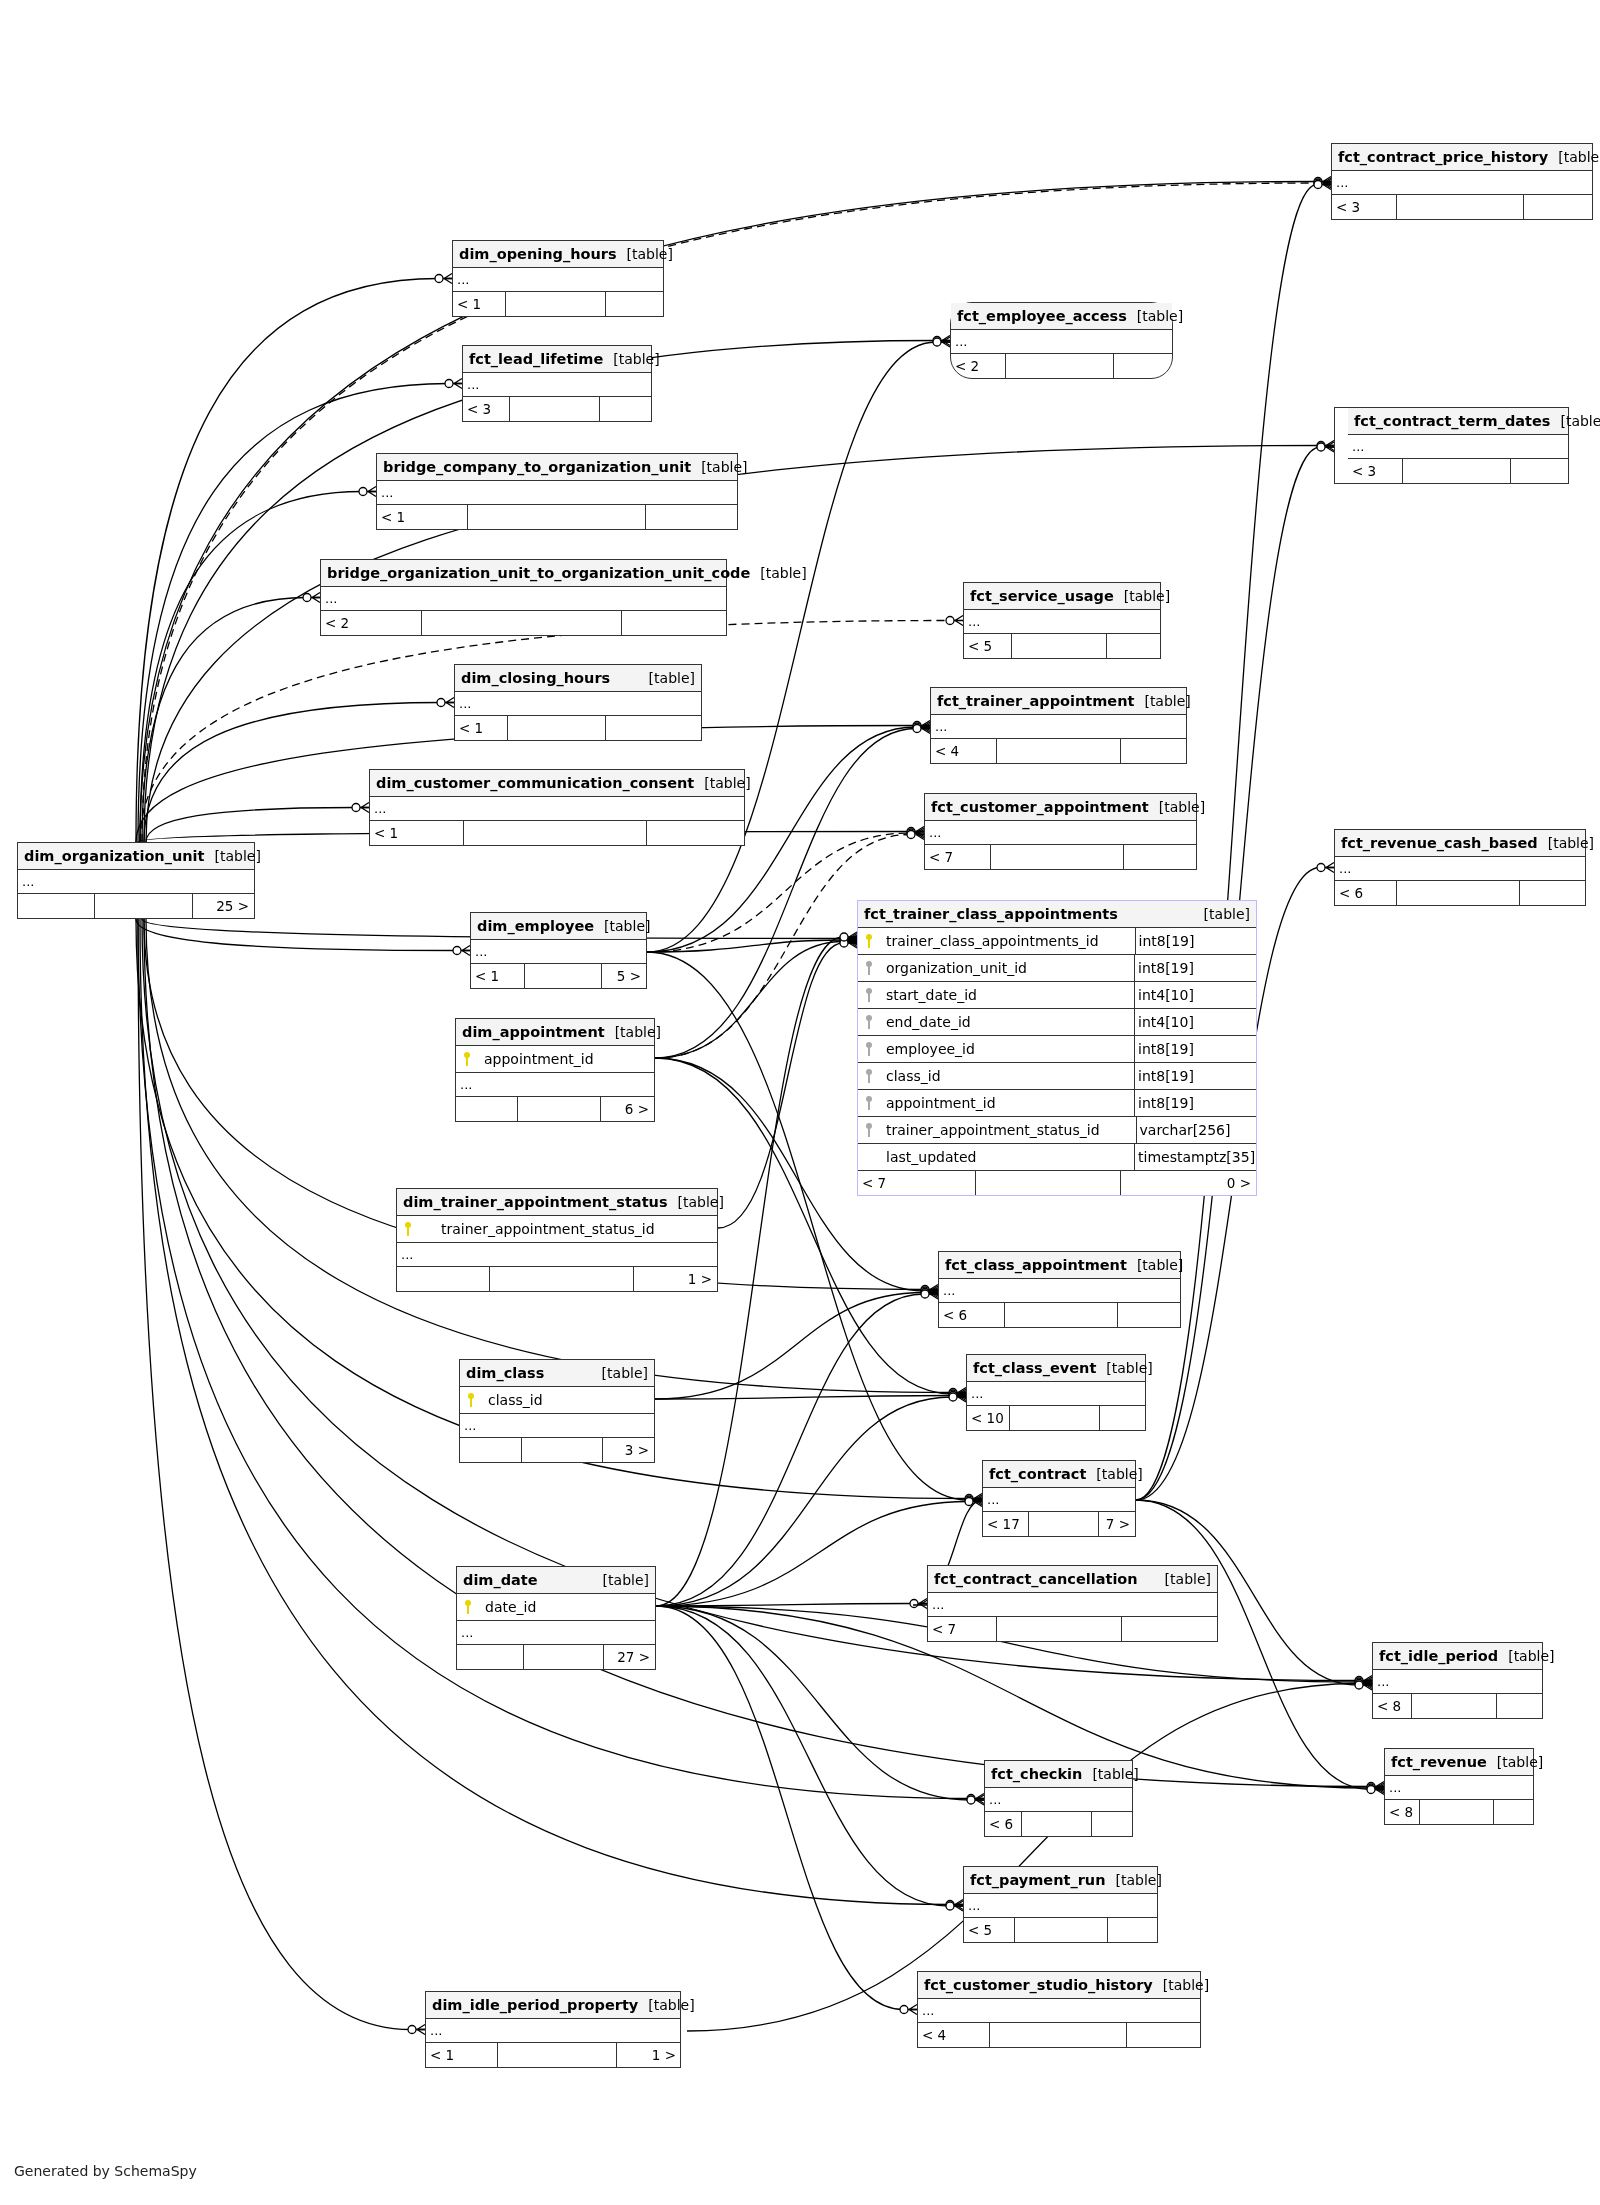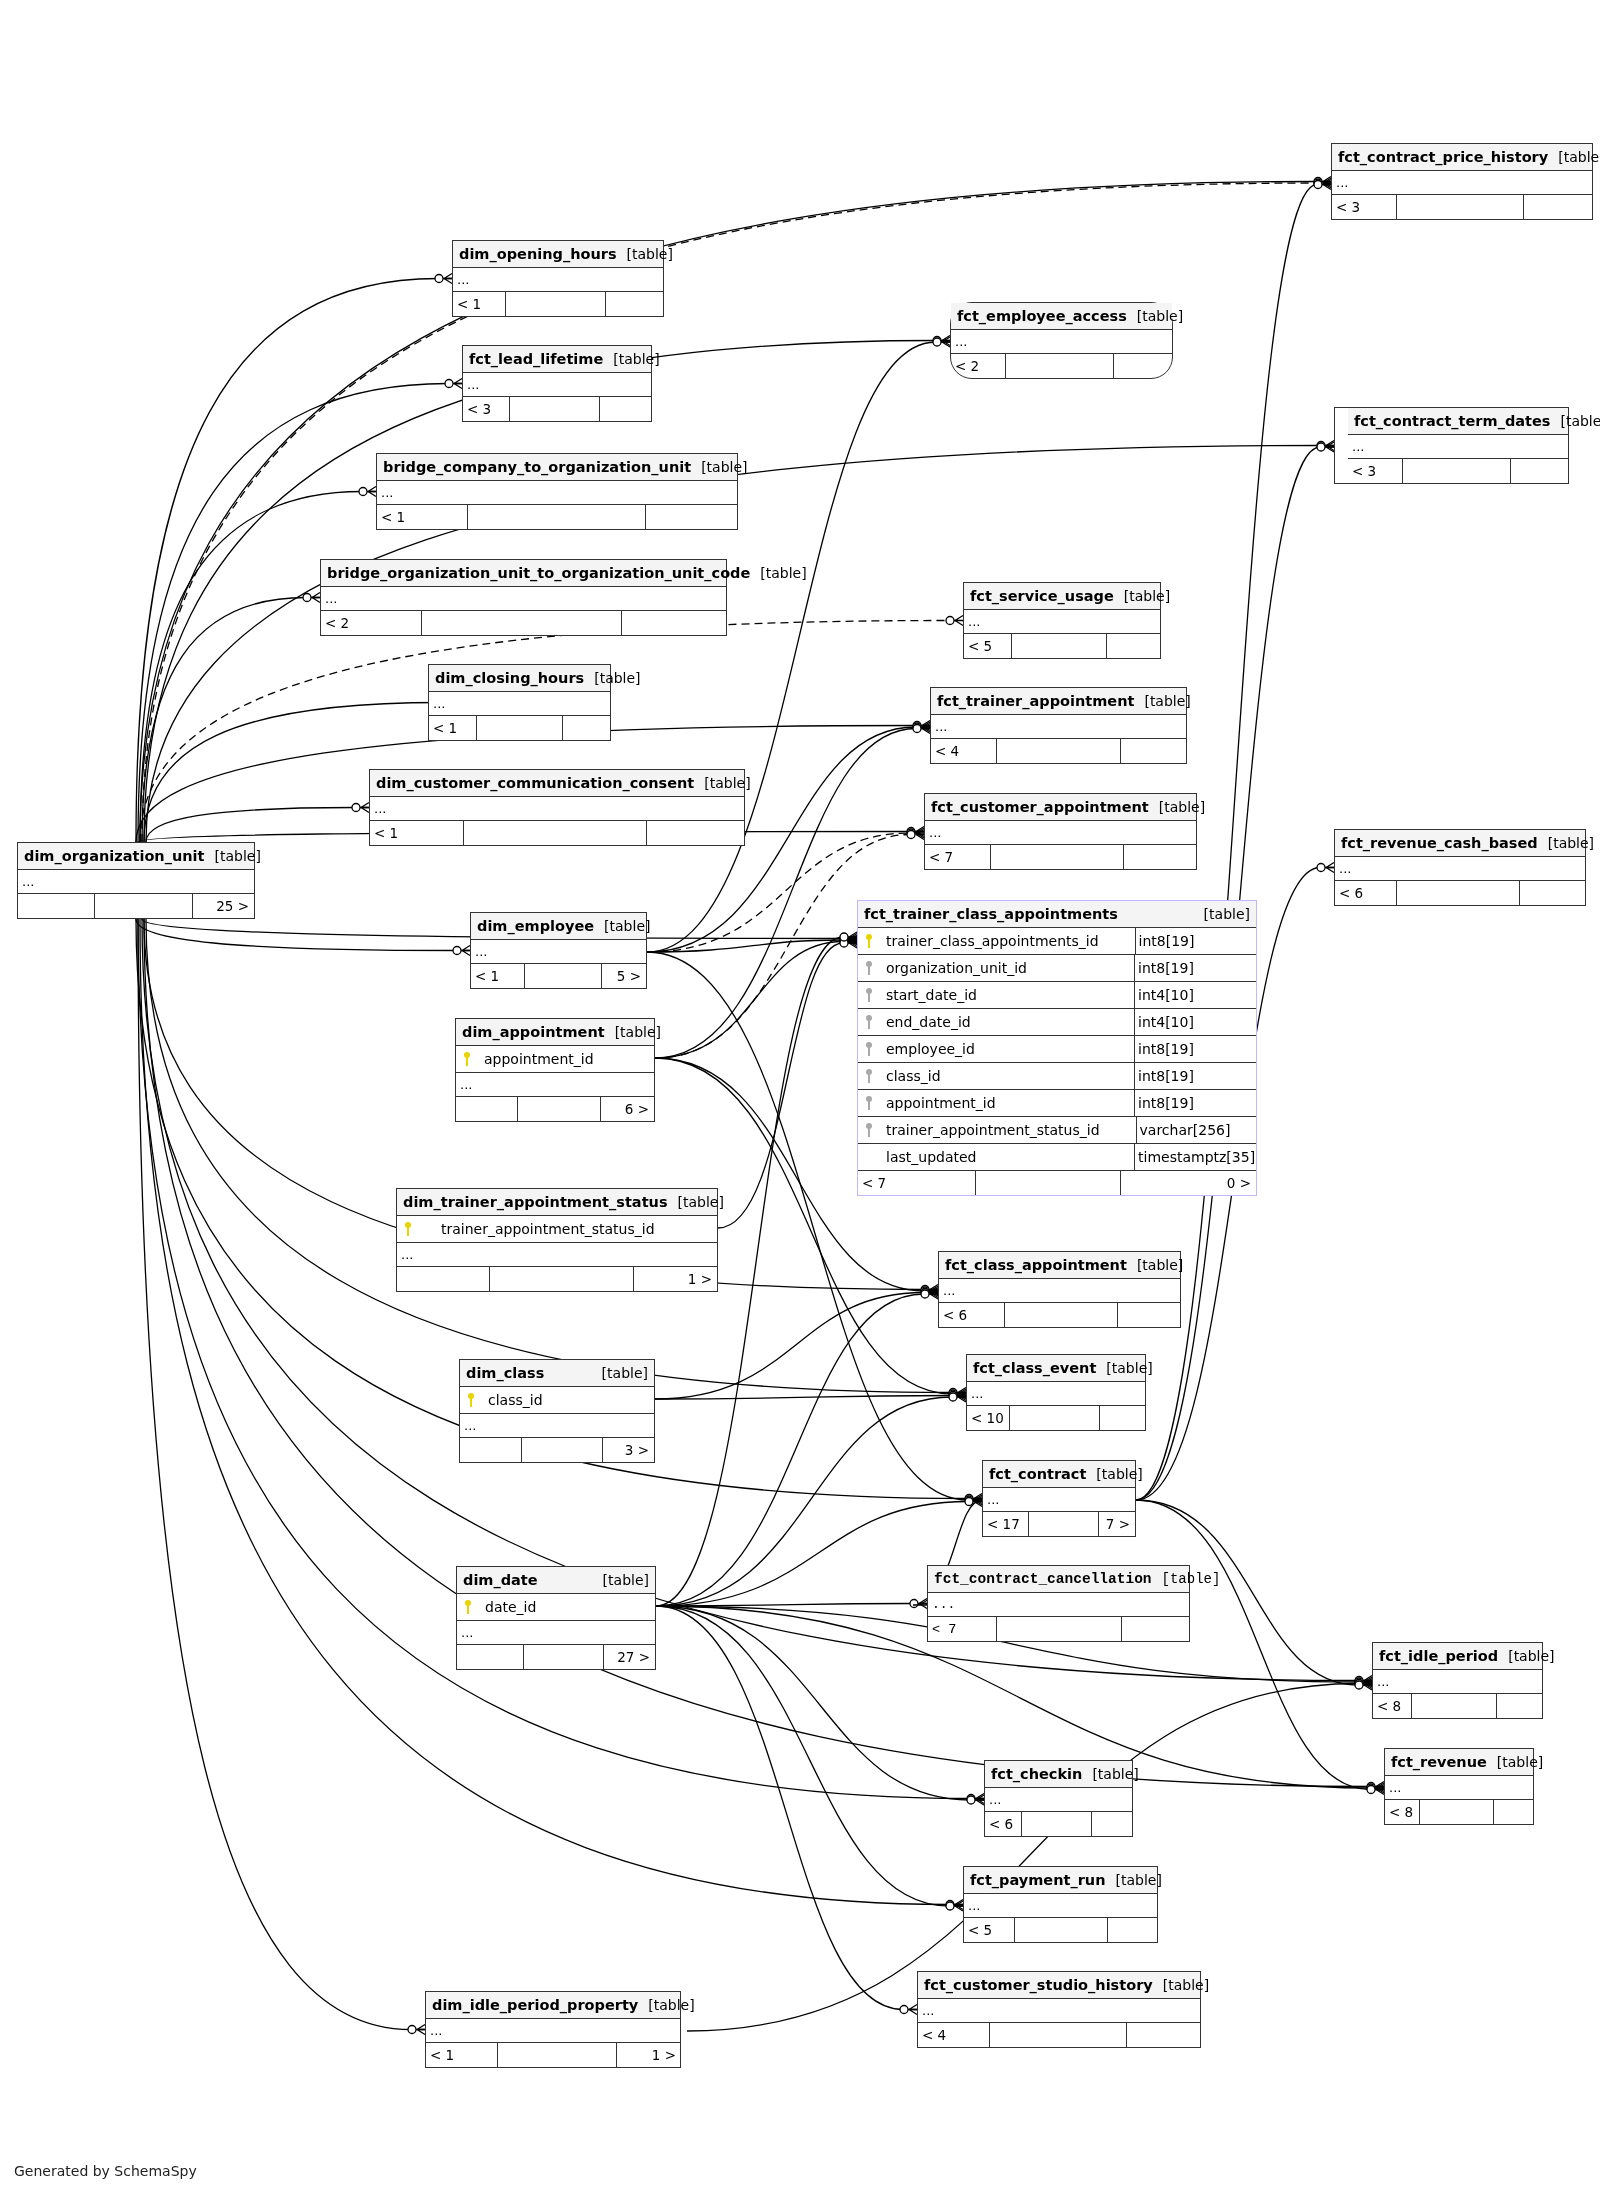--- a/index.html
+++ b/index.html
@@ -255,21 +255,21 @@
           <span class="name">bridge_organization_unit_to_organization_unit_code</span>
           <span class="kind">[table]</span>
         </div>
         <div class="row ellipsis">...</div>
         <div class="foot">
           <div class="f1" style="width: 117px;">&lt; 2</div>
           <div class="f2" style="width: 232px;"></div>
           <div class="f3" style="width: 120px;"></div>
         </div>
       </div>
-      <div class="tbl" style="left: 428px; top: 664px; width: 183px;">
+      <div class="tbl" style="left: 454px; top: 664px; width: 248px;">
         <div class="hdr">
           <span class="name">dim_closing_hours</span>
           <span class="kind">[table]</span>
         </div>
         <div class="row ellipsis">...</div>
         <div class="foot">
           <div class="f1" style="width: 53px;">&lt; 1</div>
           <div class="f2" style="width: 98px;"></div>
           <div class="f3" style="width: 52px;"></div>
         </div>
@@ -569,21 +569,21 @@
           <span class="name">fct_contract</span>
           <span class="kind">[table]</span>
         </div>
         <div class="row ellipsis">...</div>
         <div class="foot">
           <div class="f1" style="width: 46px;">&lt; 17</div>
           <div class="f2" style="width: 70px;"></div>
           <div class="f3" style="width: 35px;">7 &gt;</div>
         </div>
       </div>
-      <div class="tbl" style="left: 927px; top: 1565px; width: 263px; font-family: Liberation Mono, monospace;">
+      <div class="tbl" style="left: 927px; top: 1565px; width: 291px;">
         <div class="hdr">
           <span class="name">fct_contract_cancellation</span>
           <span class="kind">[table]</span>
         </div>
         <div class="row ellipsis">...</div>
         <div class="foot">
           <div class="f1" style="width: 69px;">&lt; 7</div>
           <div class="f2" style="width: 125px;"></div>
           <div class="f3" style="width: 66px;"></div>
         </div>

